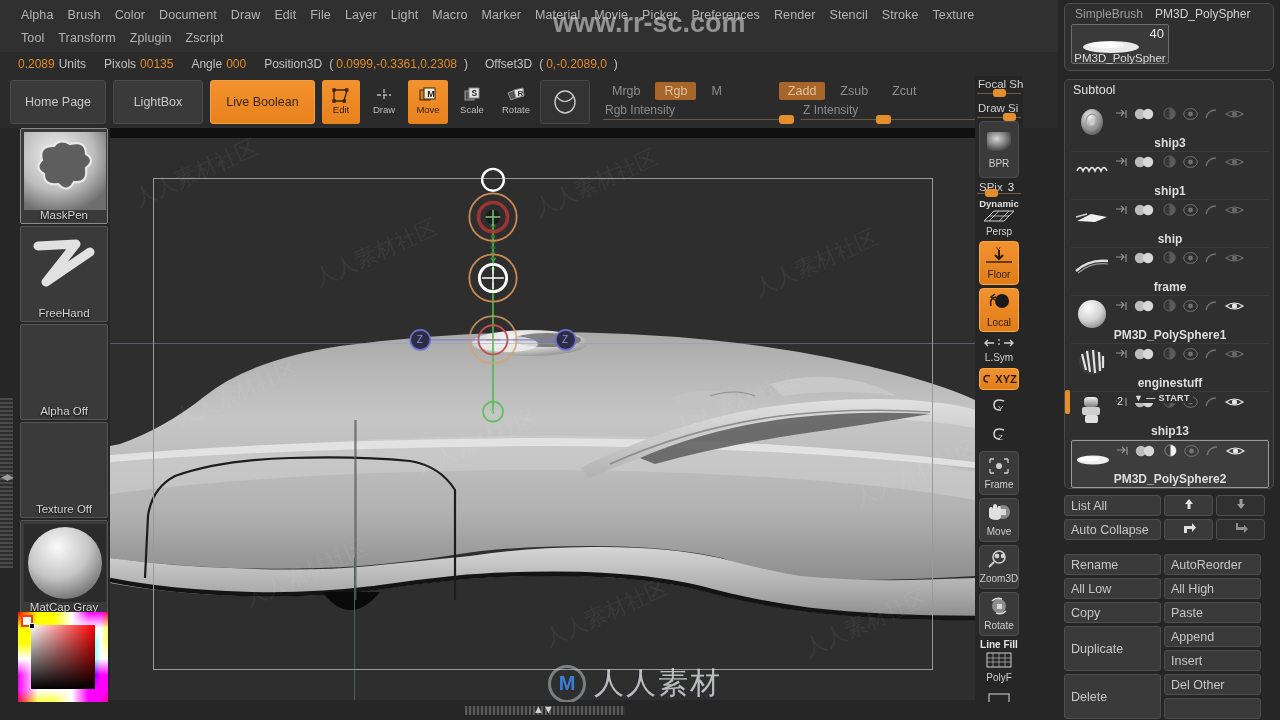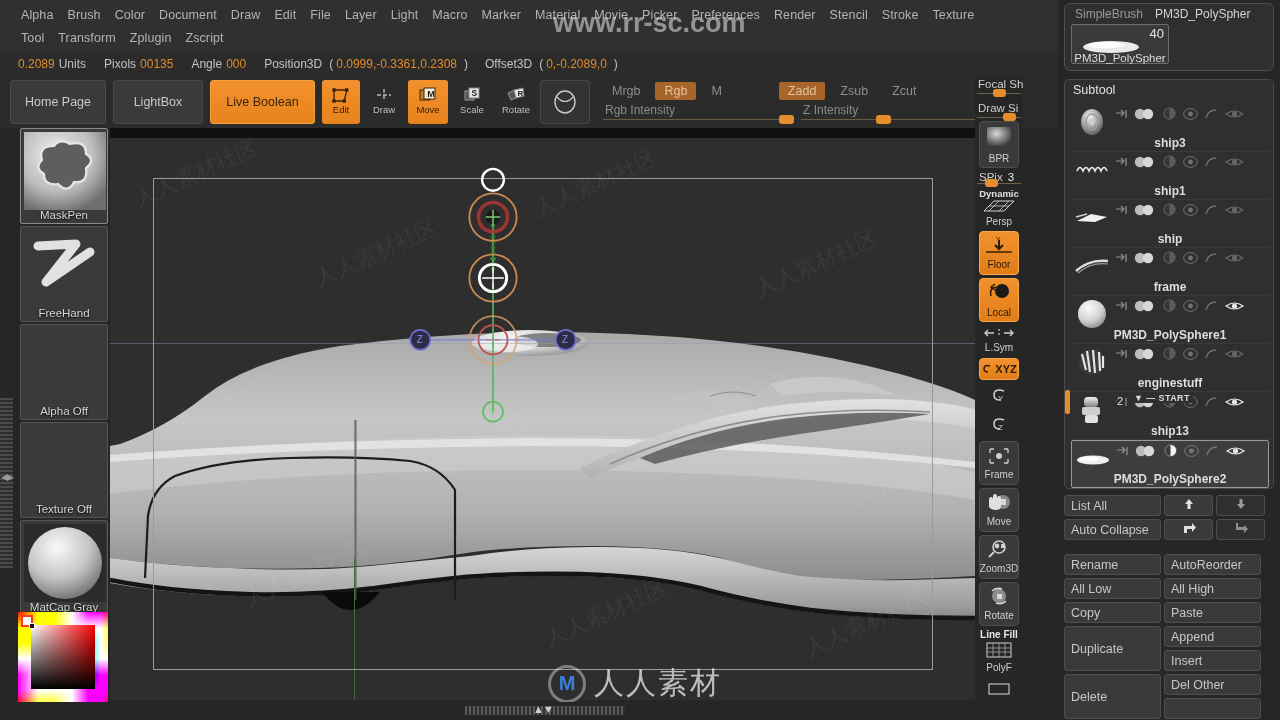--- a/index.html
+++ b/index.html
@@ -779,21 +779,21 @@
   <div class="rightbar">
     <div class="rb-lbl">Focal Sh</div>
     <div class="rb-track" style="margin-bottom:6px">
         <div class="k" style="left:16px"></div>
       </div>
     <div class="rb-lbl">Draw Si</div>
     <div class="rb-track">
         <div class="k" style="left:26px"></div>
       </div>
 
-    <div class="rb-btn" style="height:47px">
+    <div class="rb-btn" style="height:57px">
       <span>
         <svg width="26" height="24" viewBox="0 0 26 24">
             <defs>
               <radialGradient id="bprg" cx="40%" cy="35%" r="70%">
                 <stop offset="0%" stop-color="#d8d8d8"></stop>
                 <stop offset="100%" stop-color="#3b3b3b"></stop>
               </radialGradient>
             </defs>
             <rect x="1" y="1" width="24" height="19" fill="url(#bprg)" rx="2"></rect>
           </svg>

